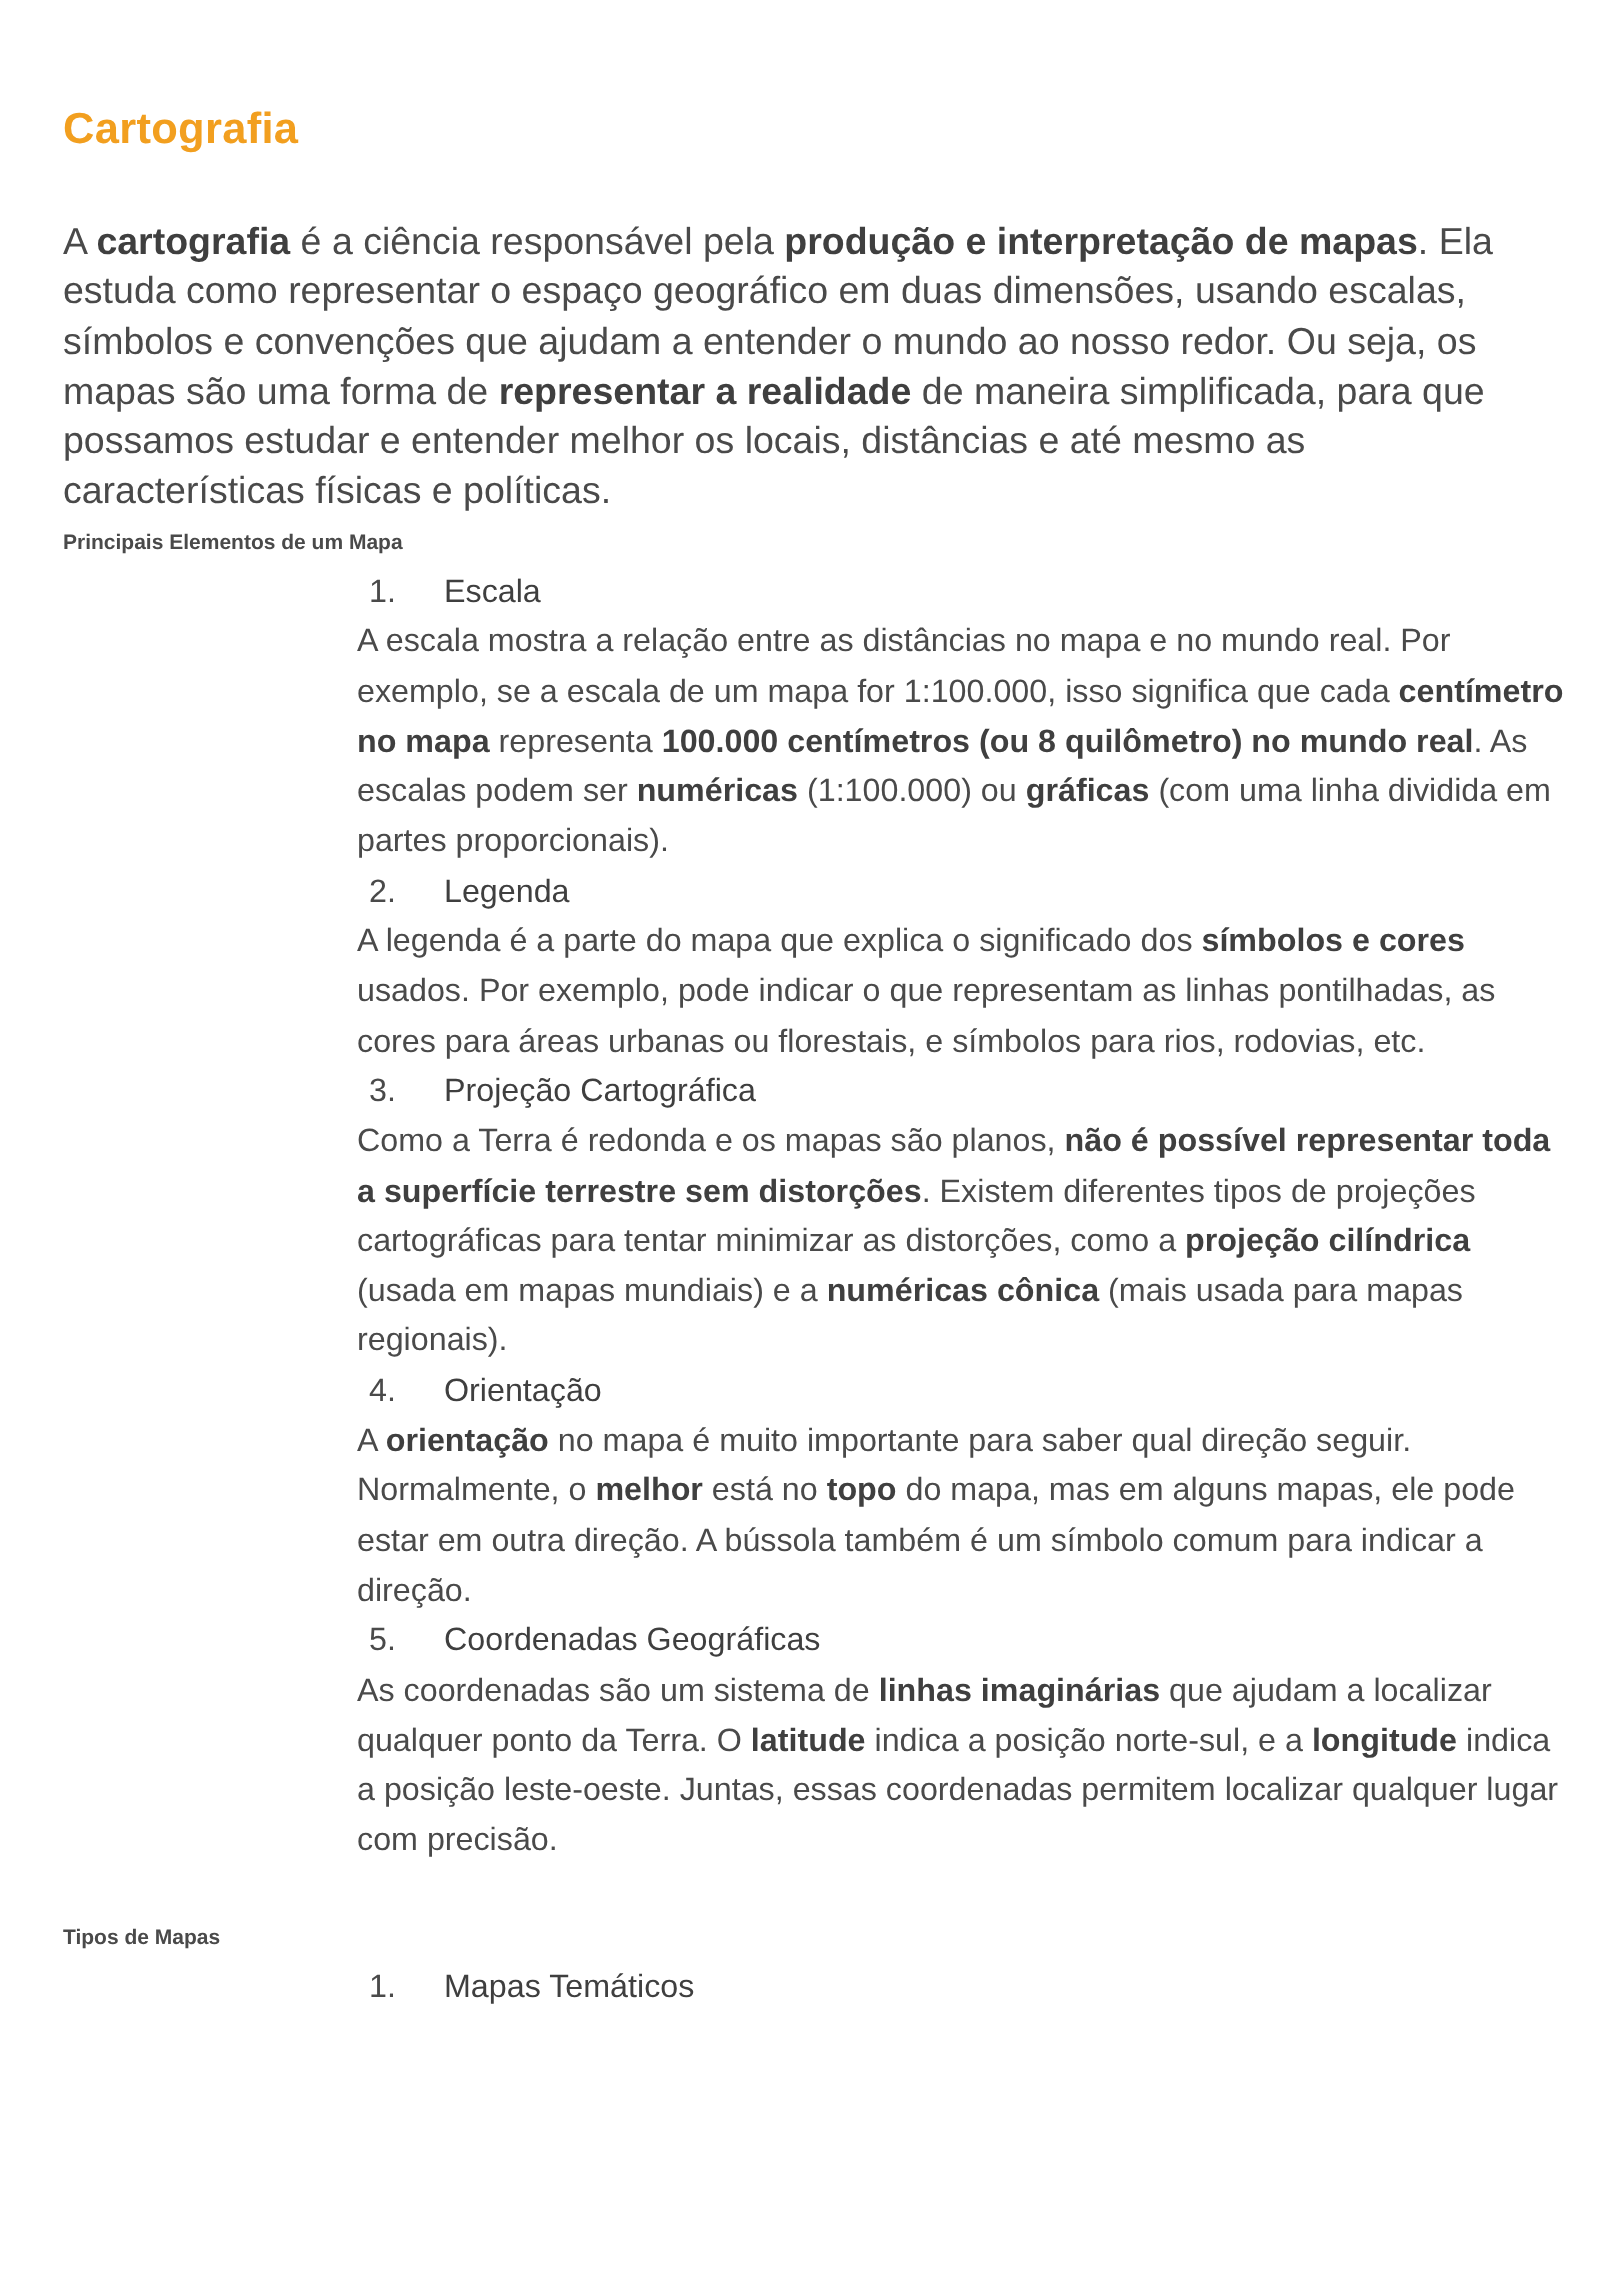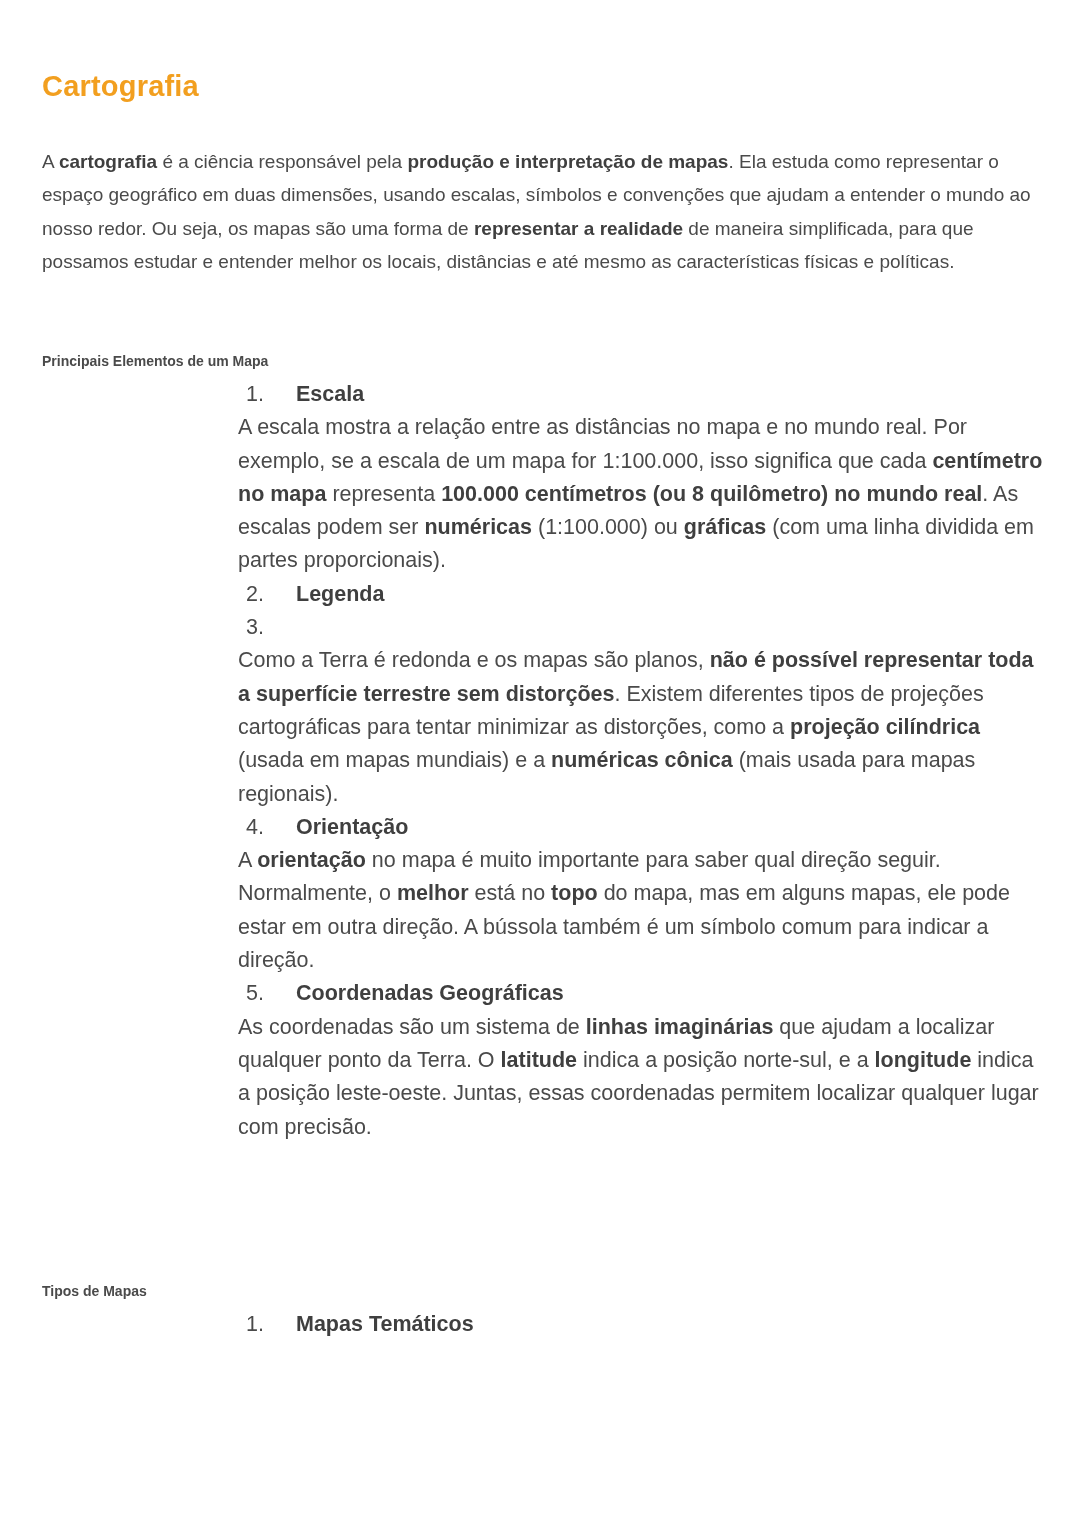--- a/index.html
+++ b/index.html
@@ -30,21 +30,21 @@
       font-weight: bold;
       color: #f29f1f;
       letter-spacing: 0.2px;
     }
     .intro {
       position: absolute;
       top: 145px;
       left: 0;
       width: 990px;
       margin: 0;
-      font-size: 19px;
+      font-size: 25px;
       line-height: 33.3px;
     }
     b { color: #3f3f3f; font-weight: bold; }
     .section-heading {
       position: absolute;
       left: 0;
       margin: 0;
       font-size: 14px;
       font-weight: bold;
       color: #4a4a4a;
@@ -67,21 +67,21 @@
     }
     .num {
       display: inline-block;
       width: 58px;
       padding-left: 8px;
       box-sizing: border-box;
       font-weight: normal;
       color: #4a4a4a;
     }
     .item-title {
-      font-weight: bold;
+      font-weight: normal;
       color: #3f3f3f;
     }
     .item-body {
       margin: 0;
     }
   </style>
 </head>
 <body>
 
 <div class="page">
@@ -96,24 +96,26 @@
         <span class="num">1.</span>
         <span class="item-title">Escala</span>
       </div>
       <p class="item-body">A escala mostra a relação entre as distâncias no mapa e no mundo real. Por exemplo, se a escala de um mapa for 1:100.000, isso significa que cada <b>centímetro no mapa</b> representa <b>100.000 centímetros (ou 8 quilômetro) no mundo real</b>. As escalas podem ser <b>numéricas</b> (1:100.000) ou <b>gráficas</b> (com uma linha dividida em partes proporcionais).</p>
     </li>
     <li>
       <div class="item-head">
         <span class="num">2.</span>
         <span class="item-title">Legenda</span>
       </div>
+      <p class="item-body">A legenda é a parte do mapa que explica o significado dos <b>símbolos e cores</b> usados. Por exemplo, pode indicar o que representam as linhas pontilhadas, as cores para áreas urbanas ou florestais, e símbolos para rios, rodovias, etc.</p>
     </li>
     <li>
       <div class="item-head">
         <span class="num">3.</span>
+        <span class="item-title">Projeção Cartográfica</span>
       </div>
       <p class="item-body">Como a Terra é redonda e os mapas são planos, <b>não é possível representar toda a superfície terrestre sem distorções</b>. Existem diferentes tipos de projeções cartográficas para tentar minimizar as distorções, como a <b>projeção cilíndrica</b> (usada em mapas mundiais) e a <b>numéricas cônica</b> (mais usada para mapas regionais).</p>
     </li>
     <li>
       <div class="item-head">
         <span class="num">4.</span>
         <span class="item-title">Orientação</span>
       </div>
       <p class="item-body">A <b>orientação</b> no mapa é muito importante para saber qual direção seguir. Normalmente, o <b>melhor</b> está no <b>topo</b> do mapa, mas em alguns mapas, ele pode estar em outra direção. A bússola também é um símbolo comum para indicar a direção.</p>
     </li>

